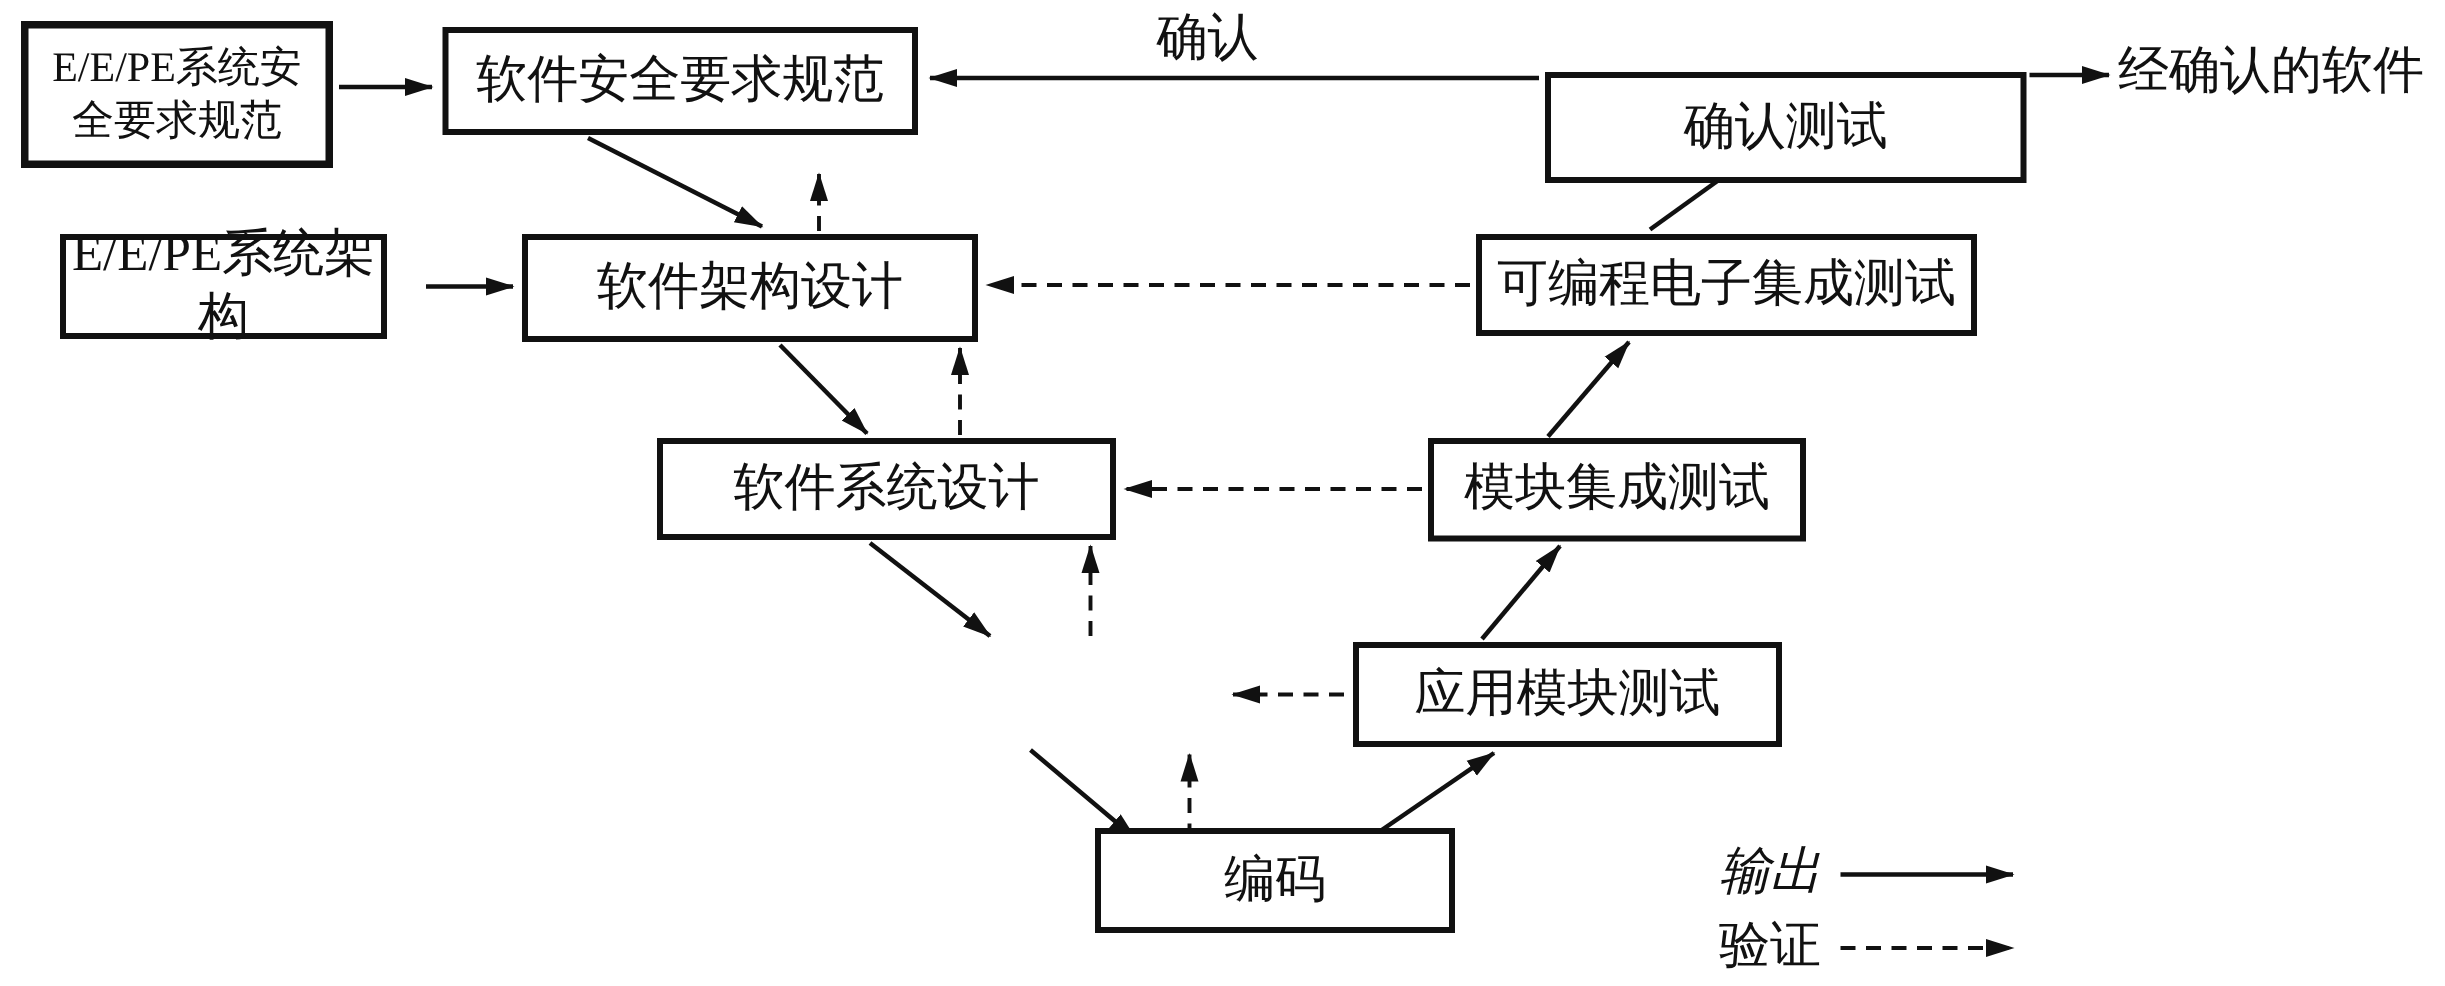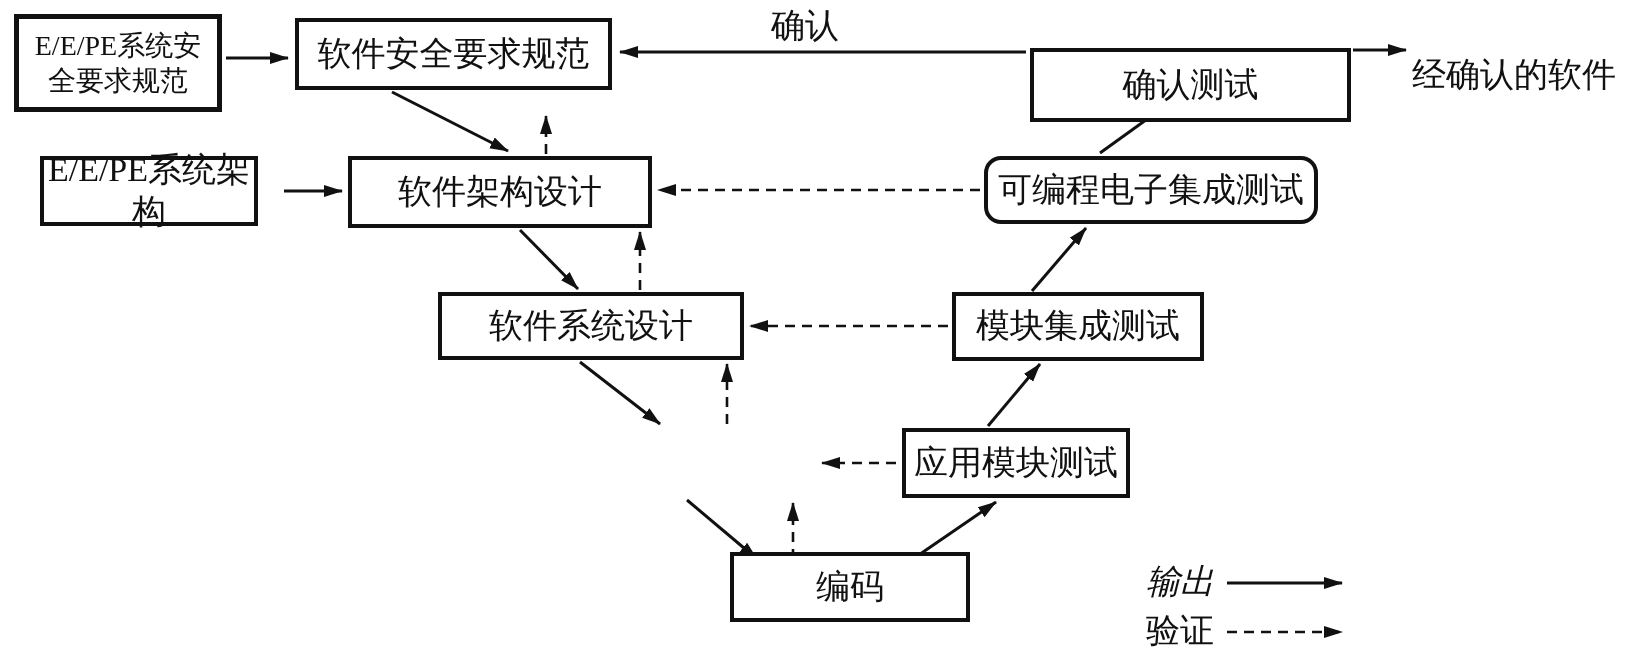--- a/index.html
+++ b/index.html
@@ -101,27 +101,27 @@
 
   <div class="node" style="left:438px; top:292px; width:306px; height:68px;">软件系统设计</div>
 
   <div class="node" style="left:348px; top:156px; width:304px; height:72px;">软件架构设计</div>
 
 
   <div class="node" style="left:730px; top:552px; width:240px; height:70px;">编码</div>
 
   <div class="node" style="left:1030px; top:16px; width:321px; height:74px;margin-top:32px;">确认测试</div>
 
-  <div class="node" style="left:984px; top:156px; width:334px; height:68px;border-radius:17px;">可编程电子集成测试</div>
+  <div class="node" style="left:984px; top:156px; width:334px; height:68px;">可编程电子集成测试</div>
 
   <div class="node" style="left:952px; top:292px; width:252px; height:69px;">模块集成测试</div>
 
-  <div class="node" style="left:902px; top:428px; width:228px; height:70px;">应用模块测试</div>
+  <div class="node" style="left:902px; top:428px; width:286px; height:70px;">应用模块测试</div>
 
   <div class="floating-label" style="left:740px; top:6px; width:130px;">确认</div>
 
-  <div class="floating-label" style="left:1412px; top:55px;">经确认的软件</div>
+  <div class="floating-label" style="left:1412px; top:28px;">经确认的软件</div>
 
   <div class="floating-label" style="left:1146px; top:562px;font-style:italic;">输出</div>
 
   <div class="floating-label" style="left:1146px; top:611px;">验证</div>
 
 </div>
 
 </body></html>

